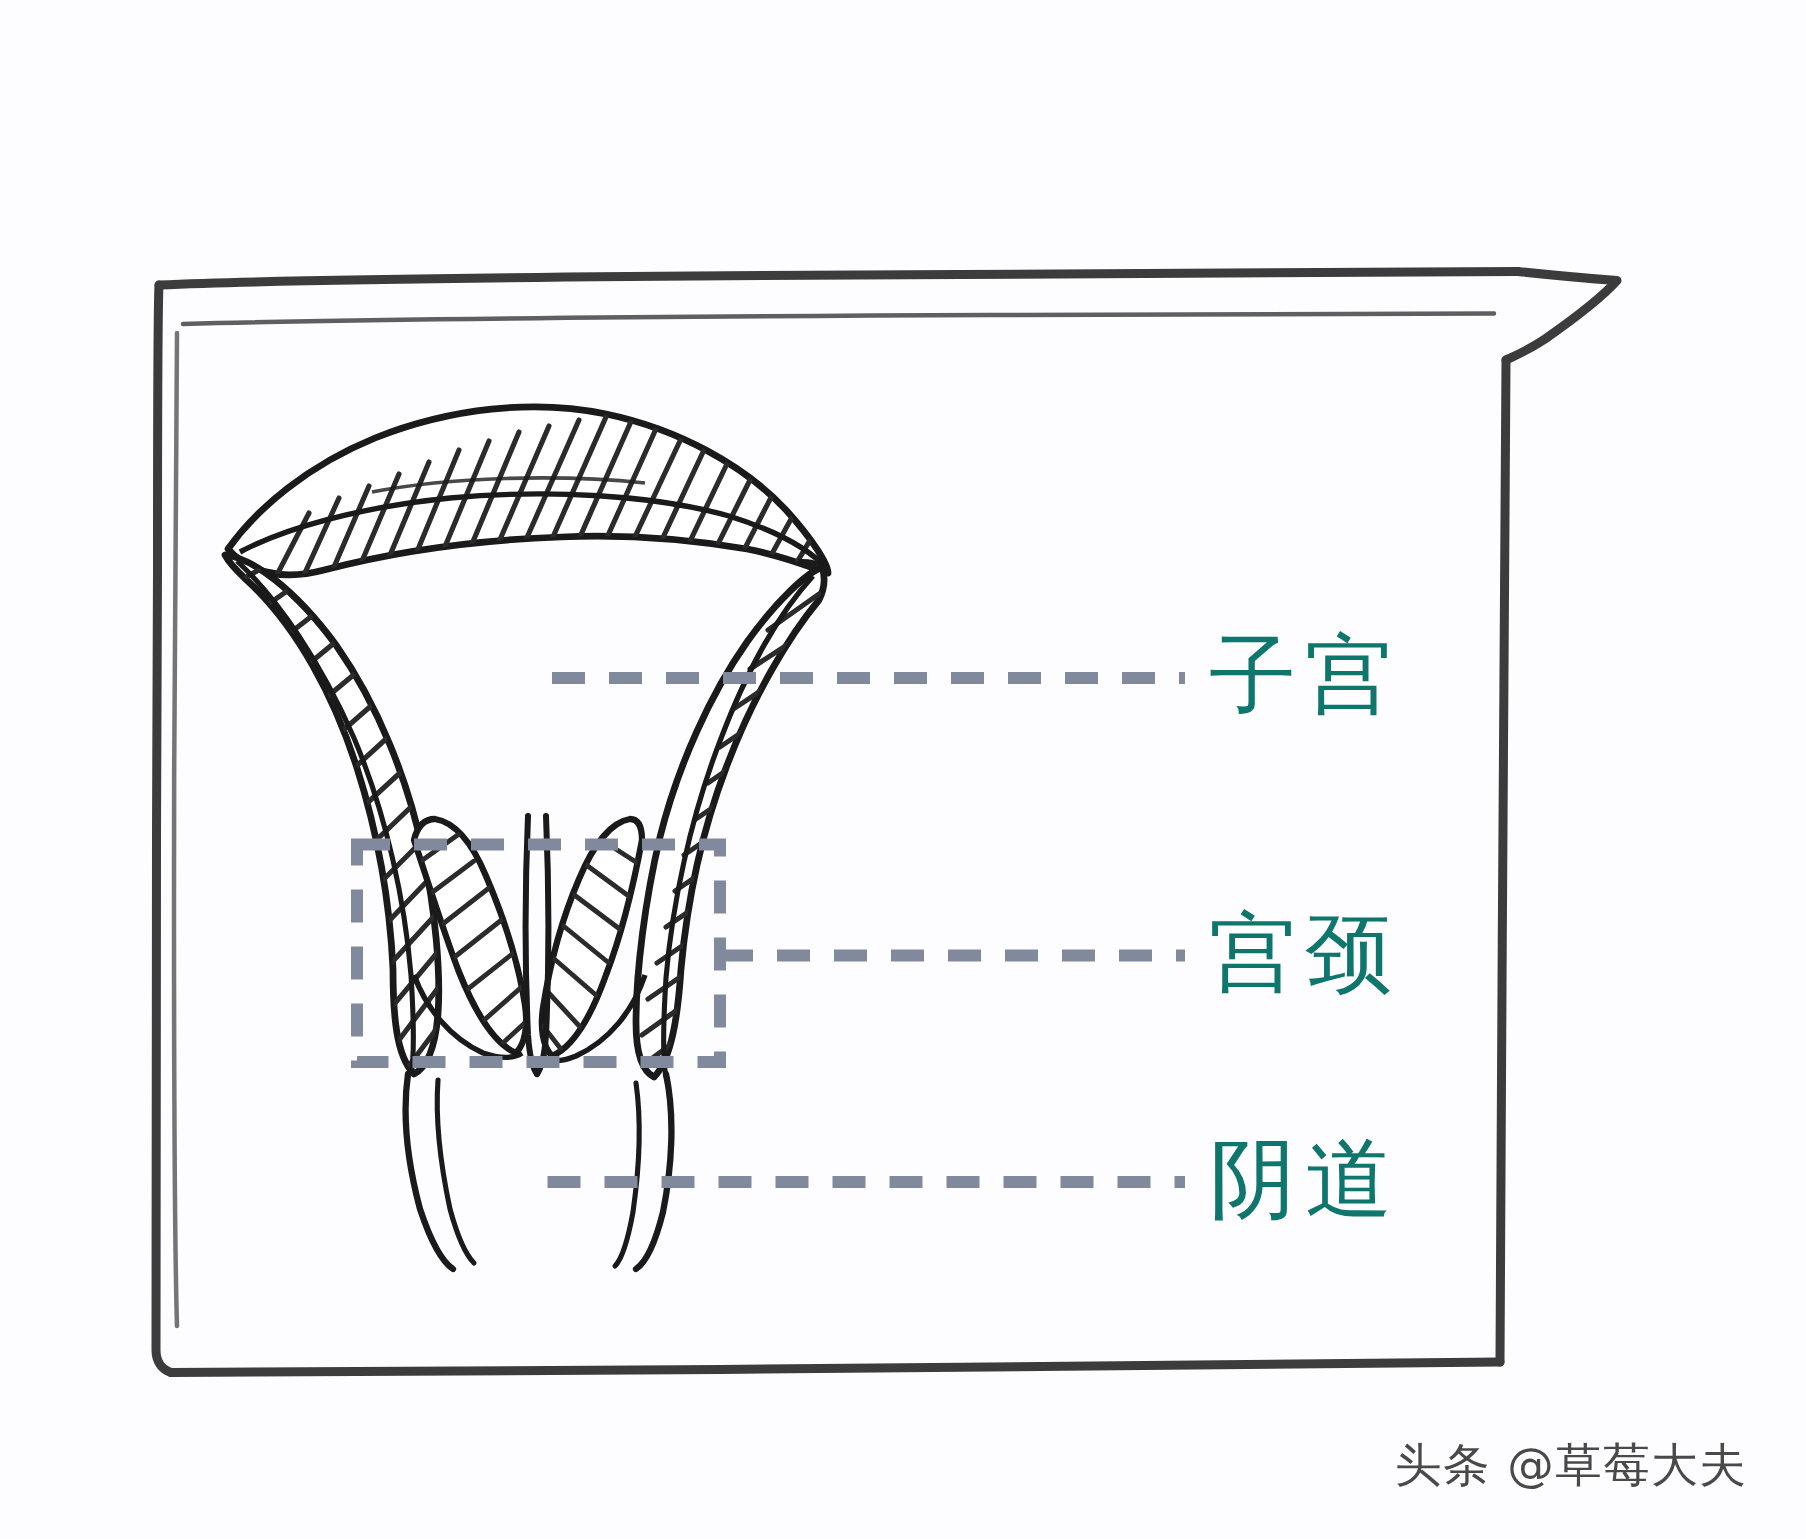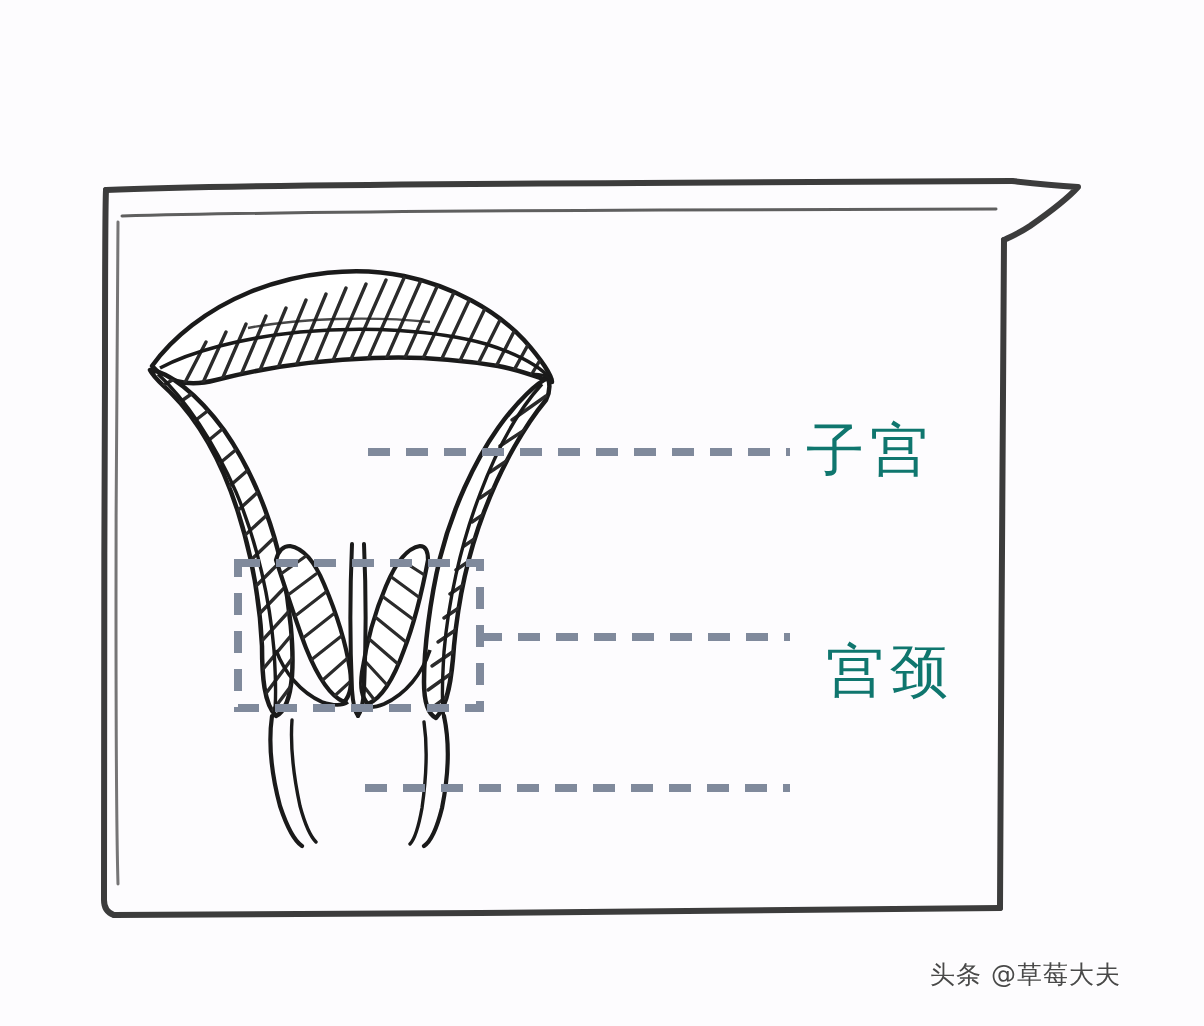--- a/index.html
+++ b/index.html
@@ -33,28 +33,28 @@
     position: absolute;
     color: #0f766e;
     font-size: 58px;
     line-height: 1;
     letter-spacing: 6px;
     white-space: nowrap;
     font-family: "DejaVu Sans", "Liberation Sans", sans-serif;
     font-weight: 400;
   }
   #label-uterus   { left: 806px; top: 421px; }
-  #label-cervix   { left: 826px; top: 606px; margin-top: 36px; }
+  #label-cervix   { left: 806px; top: 606px; }
   #label-vagina   { left: 806px; top: 757px; }
 
   #watermark {
     position: absolute;
     left: 930px;
     top: 962px;
-    font-size: 25px;
+    font-size: 31px;
     line-height: 1;
     color: #3a3a3a;
     white-space: nowrap;
     letter-spacing: 1px;
     font-family: "DejaVu Sans", "Liberation Sans", sans-serif;
     text-shadow: 1px 1px 0 rgba(255,255,255,0.95), -1px -1px 0 rgba(255,255,255,0.75);
     opacity: 0.92;
   }
 </style>
 </head>
@@ -269,16 +269,17 @@
 
       <rect x="238" y="563" width="242" height="145"></rect>
     </g>
 
   </svg>
 
   <div class="label-text" id="label-uterus">子宫</div>
 
   <div class="label-text" id="label-cervix">宫颈</div>
 
+  <div class="label-text" id="label-vagina">阴道</div>
 
   <div id="watermark">头条 @草莓大夫</div>
 
 </div>
 
 </body></html>

